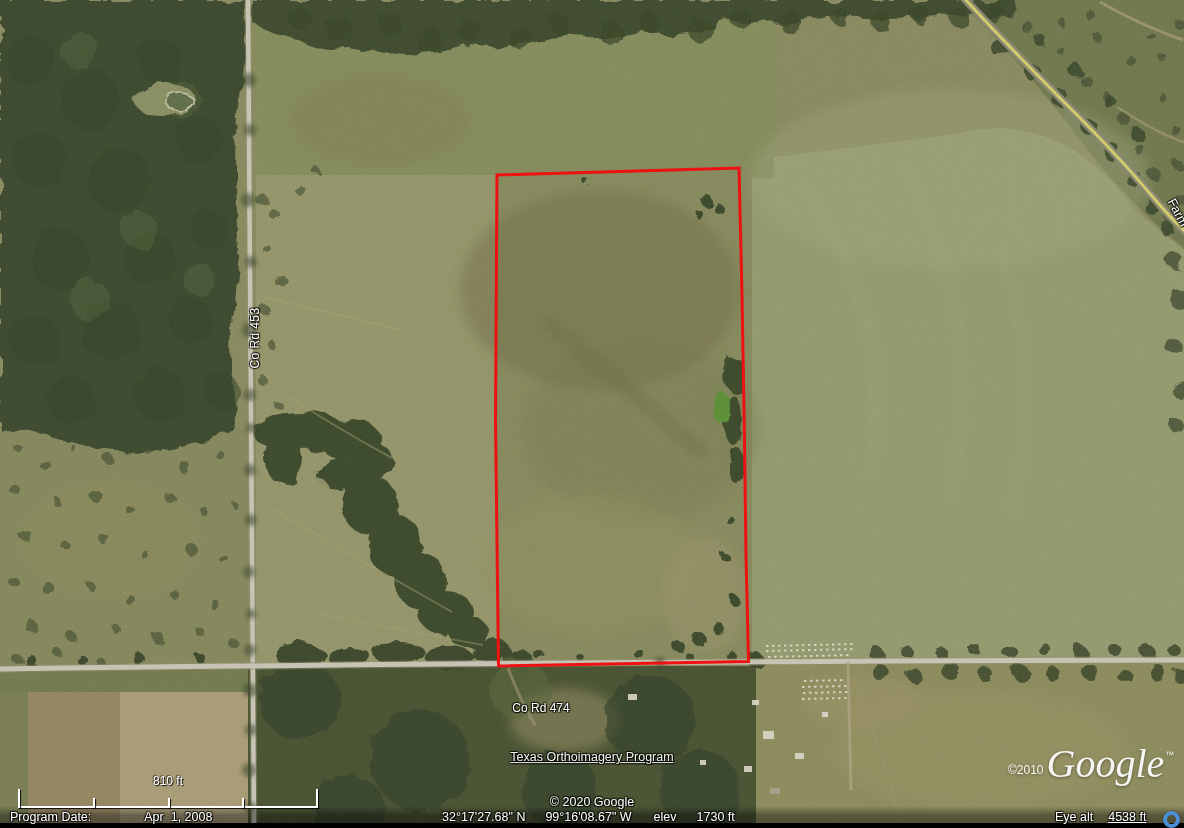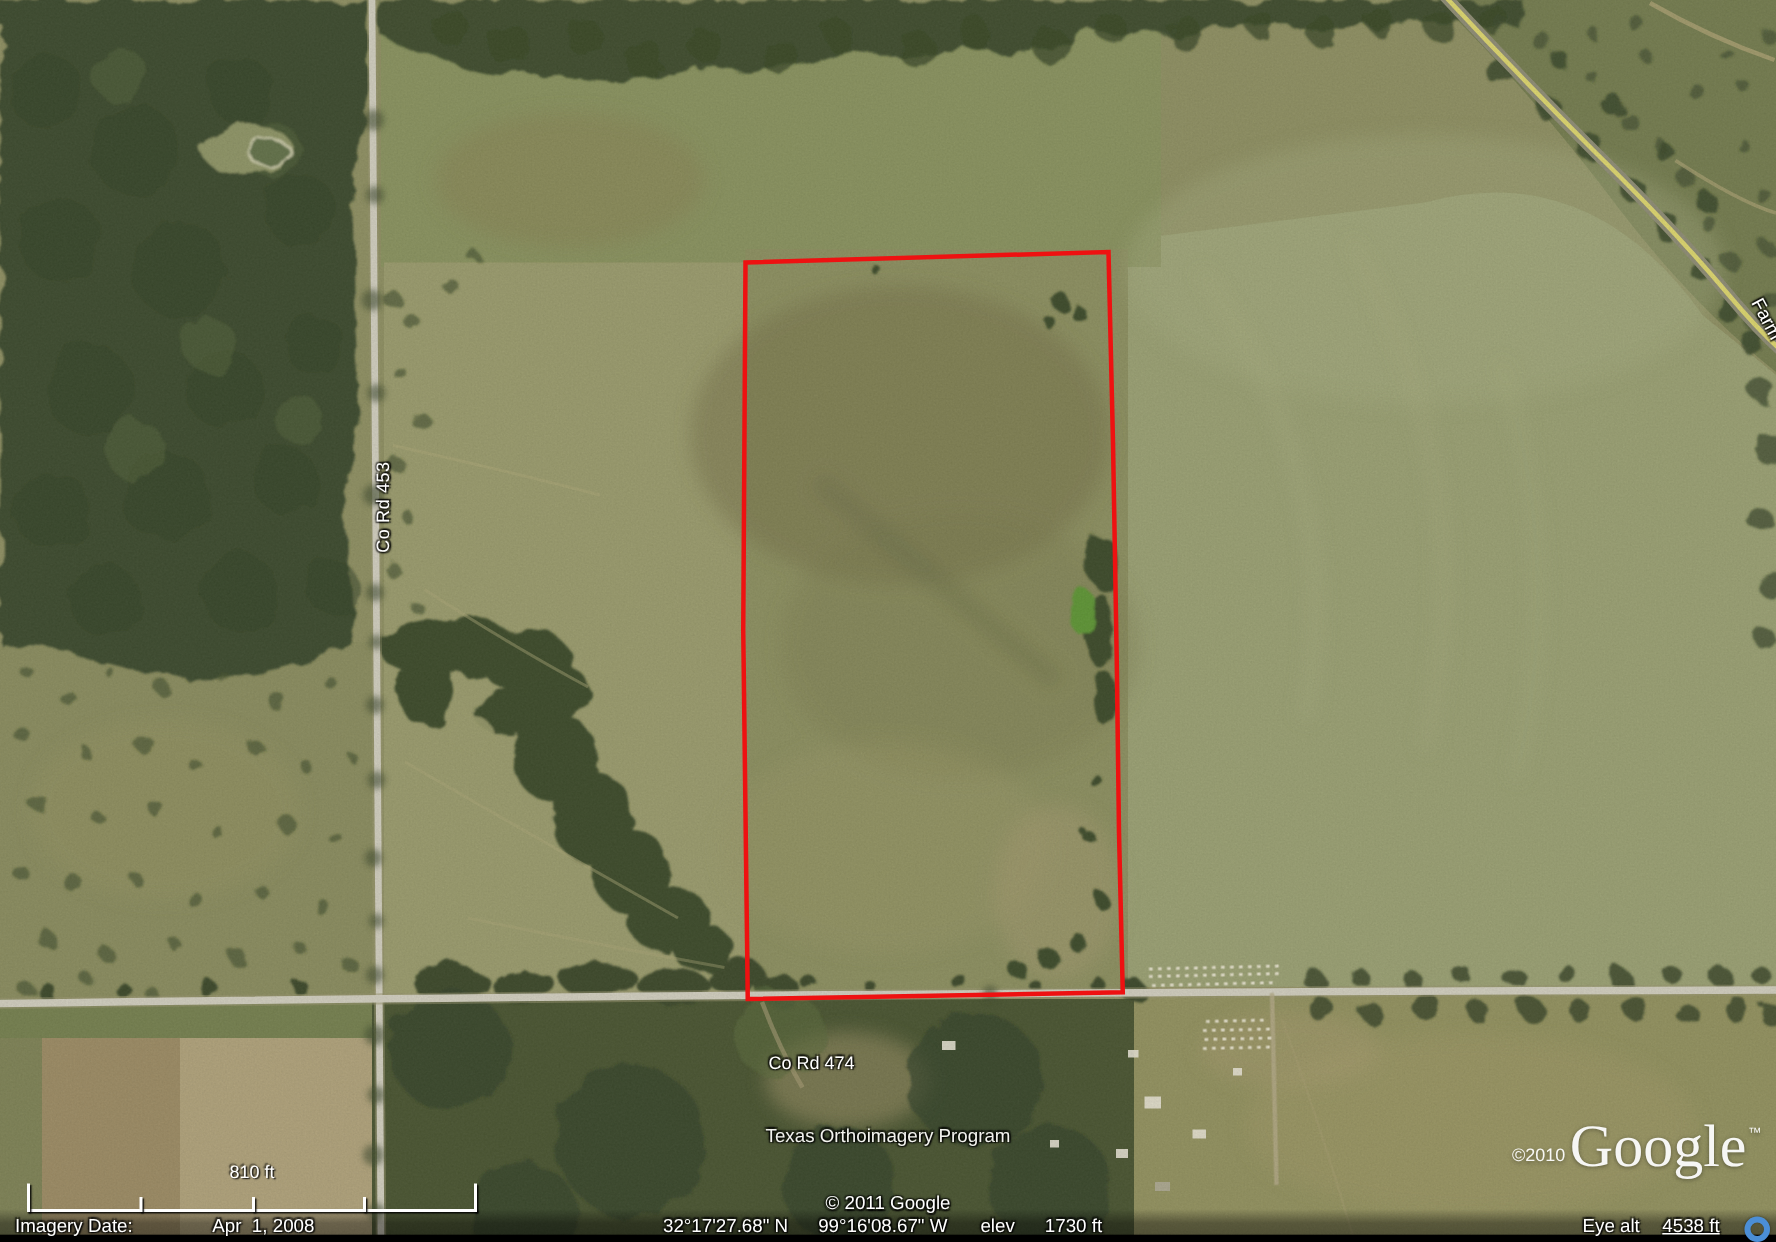--- a/index.html
+++ b/index.html
@@ -9,37 +9,37 @@
   }
   #terrain{position:absolute;left:0;top:0;}
   .lbl{
     position:absolute;color:#fff;font-size:12px;line-height:1.1;white-space:nowrap;
     text-shadow:1px 1px 1px rgba(0,0,0,.95),-1px 1px 1px rgba(0,0,0,.7),
                 1px -1px 1px rgba(0,0,0,.7),-1px -1px 1px rgba(0,0,0,.7);
   }
   #lbl-453{left:256px;top:338px;transform:translate(-50%,-50%) rotate(-90deg);letter-spacing:.4px;}
   #lbl-474{left:541px;top:670px;transform:translate(-50%,-50%);margin-top:39px;}
   #lbl-farm{left:1177px;top:213px;transform:translate(-50%,-50%) rotate(62deg);font-size:12.5px;}
-  #texas-credit{left:592px;top:758px;transform:translate(-50%,-50%);font-size:12.5px;color:#f2f2ee;}
+  #texas-credit{left:592px;top:758px;transform:translate(-50%,-50%);font-size:12.5px;color:#f2f2ee;text-decoration:underline;}
   #copy-2011{left:592px;top:803px;transform:translate(-50%,-50%);font-size:12.5px;}
   #status-band{position:absolute;left:0;right:0;top:806px;height:17px;
     background:linear-gradient(180deg,rgba(0,0,0,0),rgba(0,0,0,.38) 55%,rgba(0,0,0,.42));}
   #black-bar{position:absolute;left:0;right:0;top:823px;height:5px;background:#000;}
   #imagery-date{left:10px;top:811px;font-size:12.5px;display:flex;gap:5px;}
   #coords{left:442px;top:811px;font-size:12.5px;display:flex;align-items:baseline;}
   #coords .lon{margin-left:20px;} #coords .elev-l{margin-left:22px;} #coords .elev-v{margin-left:20px;}
   #eye-alt{left:1055px;top:811px;font-size:12.5px;display:flex;}
   #eye-alt .val{margin-left:15px;text-decoration:underline;}
   .pre{white-space:pre;padding-left:48px;}
   #stream-ring{position:absolute;left:1163px;top:811px;width:17px;height:17px;border:4px solid #4b8ed6;
     border-radius:50%;box-sizing:border-box;box-shadow:0 0 2px rgba(0,0,0,.5), inset 0 0 1px rgba(0,0,0,.4);}
   #watermark{position:absolute;left:1008px;top:744px;display:flex;align-items:flex-end;
     color:rgba(255,255,255,.94);text-shadow:0 1px 3px rgba(0,0,0,.4);}
   #watermark .wm-small{font-size:12px;padding-bottom:7px;}
-  #watermark .wm-logo{font-family:"Liberation Serif",serif;font-size:40px;line-height:1;margin-left:3px;}
+  #watermark .wm-logo{font-family:"Liberation Serif",serif;font-size:40px;line-height:1;margin-left:3px;font-style:italic;}
   #watermark .wm-tm{font-size:9px;padding-bottom:24px;margin-left:1px;}
   #scale-bar{position:absolute;left:18px;top:774px;width:300px;color:#fff;}
   #scale-bar .sb-label{display:block;text-align:center;font-size:12px;margin-bottom:1px;
     text-shadow:1px 1px 1px rgba(0,0,0,.95),-1px -1px 1px rgba(0,0,0,.6);}
   #scale-bar .sb-bar{position:relative;height:19px;}
   .sb-line{position:absolute;left:0;right:0;bottom:0;height:2px;background:#fff;box-shadow:1px 1px 1px rgba(0,0,0,.9);}
   .sb-tick{position:absolute;bottom:0;width:2px;background:#fff;box-shadow:1px 1px 1px rgba(0,0,0,.9);}
   .t0{left:0;height:19px;} .t1{left:75px;height:10px;} .t2{left:150px;height:10px;}
   .t3{left:224px;height:10px;} .t4{left:298px;height:19px;}
 </style>
@@ -401,42 +401,42 @@
     <path d="M497,175 L739,168 L742,295 L744.5,440 L746,555 L748.5,661.5 L498.5,666 L495.5,420 Z" fill="none" stroke="#ee1111" stroke-width="3" stroke-linejoin="miter"></path>
   </svg>
 
   <div id="status-band"></div>
   <div id="black-bar"></div>
 
   <div class="lbl" id="lbl-453">Co Rd 453</div>
   <div class="lbl" id="lbl-474">Co Rd 474</div>
   <div class="lbl" id="lbl-farm">Farm</div>
   <div class="lbl" id="texas-credit">Texas Orthoimagery Program</div>
-  <div class="lbl" id="copy-2011">© 2011 Google</div>
+  <div class="lbl" id="copy-2011">© 2020 Google</div>
 
   <div id="scale-bar">
     <span class="sb-label">810 ft</span>
     <div class="sb-bar">
       <div class="sb-line"></div>
       <div class="sb-tick t0"></div>
       <div class="sb-tick t1"></div>
       <div class="sb-tick t2"></div>
       <div class="sb-tick t3"></div>
       <div class="sb-tick t4"></div>
     </div>
   </div>
 
   <div id="watermark">
     <span class="wm-small">©2010</span>
     <span class="wm-logo">Google</span>
     <span class="wm-tm">™</span>
   </div>
 
   <div class="lbl" id="imagery-date">
-    <span>Imagery Date:</span>
+    <span>Program Date:</span>
     <span class="pre">Apr  1, 2008</span>
   </div>
   <div class="lbl" id="coords">
     <span class="lat">32°17'27.68" N</span>
     <span class="lon">99°16'08.67" W</span>
     <span class="elev-l">elev</span>
     <span class="elev-v">1730 ft</span>
   </div>
   <div class="lbl" id="eye-alt">
     <span>Eye alt</span>

